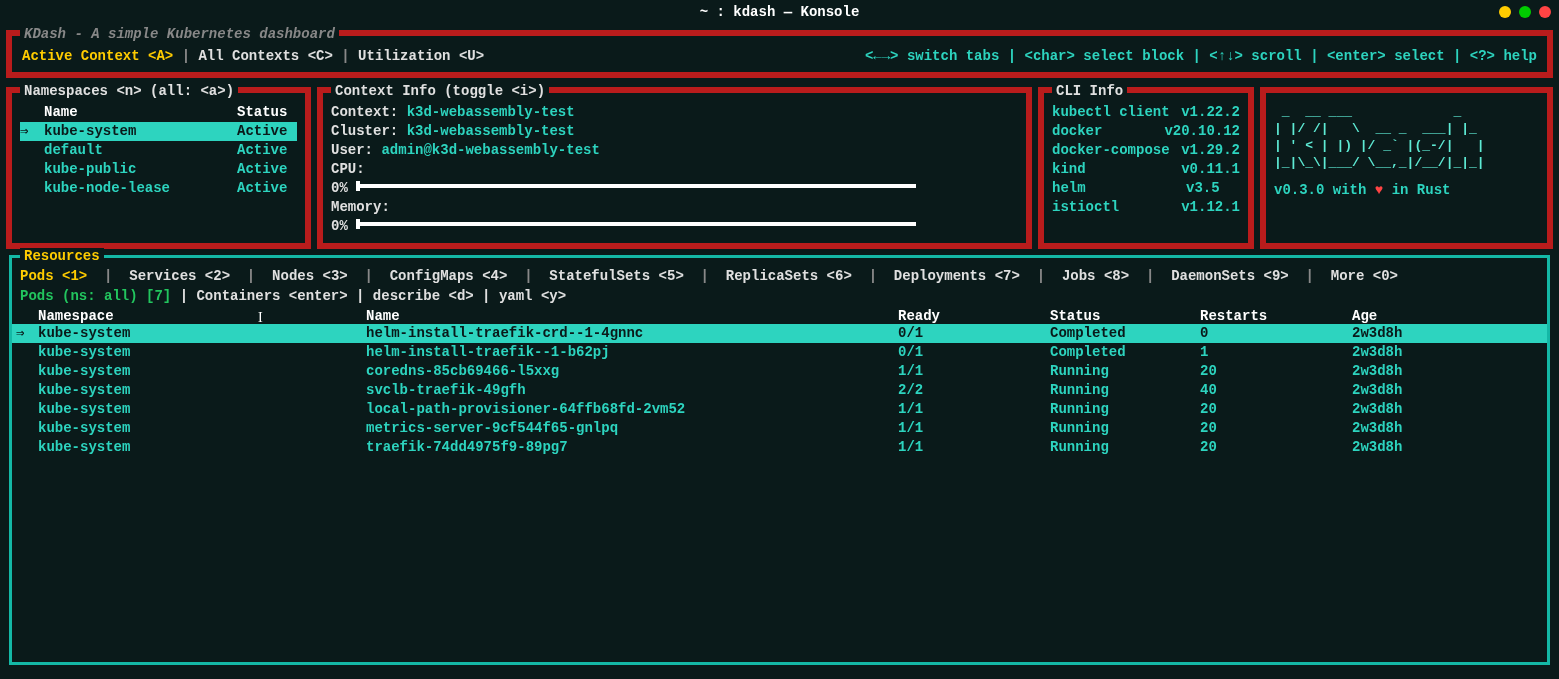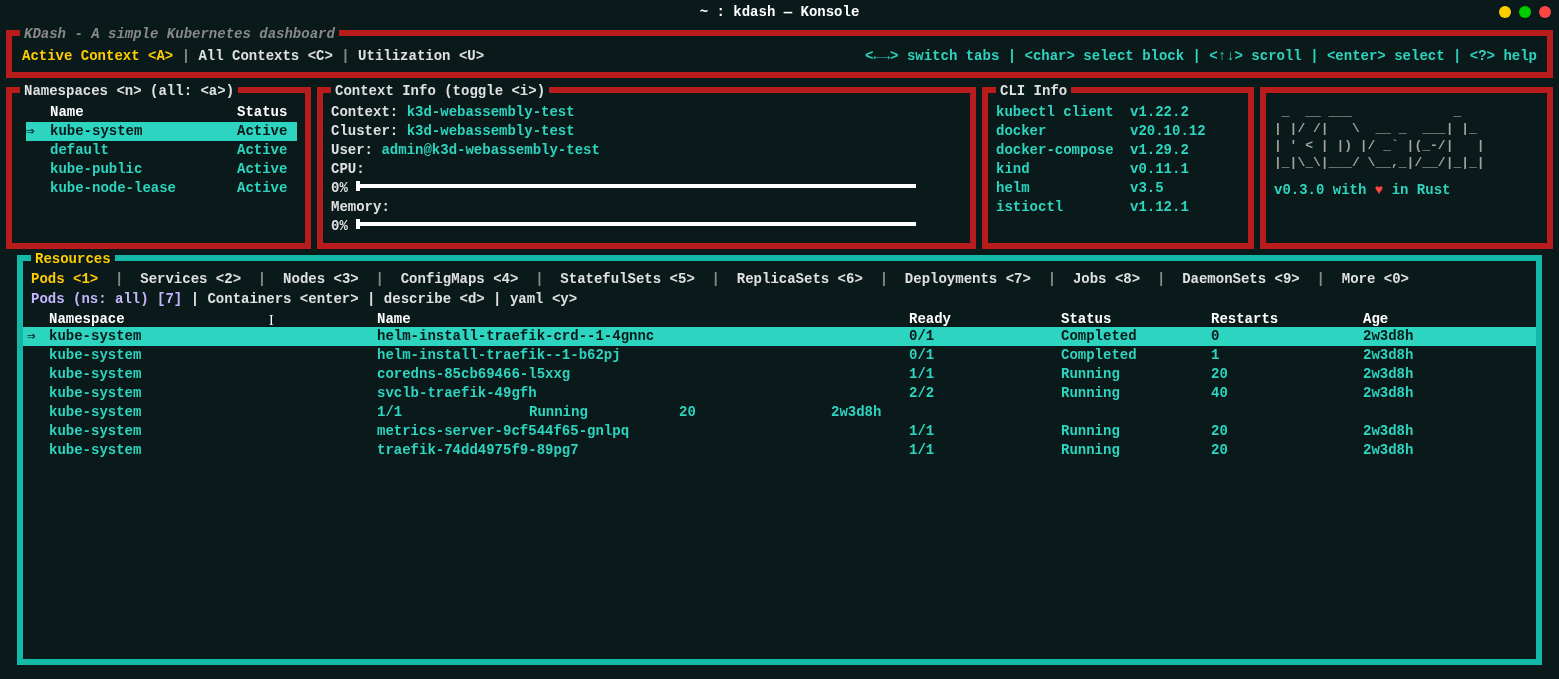--- a/index.html
+++ b/index.html
@@ -61,23 +61,23 @@
     justify-content: space-between;
     align-items: center;
     padding: 8px 10px 4px 10px;
     height: 48px;
     margin: 6px;
   }
   .tab-item { display: inline; white-space: pre; }
   .sep { color: #888; }
 
   .mid-row { display: flex; height: 168px; padding: 0 3px; }
-  .ns-box { width: 305px; padding-left: 6px; }
+  .ns-box { width: 305px; }
   .ctx-box { flex: 1; }
-  .cli-box { width: 272px; }
+  .cli-box { width: 216px; }
   .logo-box { width: 293px; }
   .box-body { padding: 10px 8px 4px 8px; line-height: 19px; }
 
   .ns-header { display: flex; color: #fff; }
   .ns-row { display: flex; }
   .ns-arrow { width: 20px; text-align: left; }
   .ns-name { flex: 1; padding-left: 4px; }
   .ns-status { width: 60px; text-align: left; }
   .ns-selected { background: #2dd4bf; color: #0a1a1a; }
 
@@ -95,27 +95,27 @@
     position: absolute;
     left: 0; top: -3px;
     width: 4px; height: 10px;
     background: #fff;
   }
 
   .cli-row { display: flex; }
   .cli-name { width: 134px; color: #2dd4bf; }
   .cli-ver  { color: #2dd4bf; }
 
-  .ascii { white-space: pre; color: #a3a3a3; line-height: 17px; font-size: 13px; }
-
-  .res-box { margin: 3px 17px; border: 6px solid #14b8a6; height: 410px; position: relative; font-family: Liberation Mono, monospace; }
+  .ascii { white-space: pre; color: #5eead4; line-height: 17px; font-size: 13px; }
+
+  .res-box { margin: 3px 9px; border: 3px solid #14b8a6; height: 410px; position: relative; font-family: Liberation Mono, monospace; }
   .res-box .box-title { color: #ffcc00; }
   .res-tabs { padding: 10px 8px 0 8px; white-space: pre; }
   .pods-sub { padding: 4px 8px; }
-  .pods-count { color: #c4b5fd; }
+  .pods-count { color: #22c55e; }
 
   .table-body { padding: 0 0 0 0; }
   .thead { display: flex; color: #fff; padding: 0 0 0 26px; }
   .trow  { display: flex; color: #2dd4bf; padding: 0 0 0 26px; position: relative; line-height: 19px; }
   .trow.selected { background: #2dd4bf; color: #0a1a1a; }
   .trow .arrow { position: absolute; left: 4px; }
   .c-ns   { width: 328px; }
   .c-name { width: 532px; }
   .c-ready{ width: 152px; }
   .c-stat { width: 150px; }
@@ -283,20 +283,21 @@
         <div class="trow">
           <span class="c-ns">kube-system</span>
           <span class="c-name">svclb-traefik-49gfh</span>
           <span class="c-ready">2/2</span>
           <span class="c-stat">Running</span>
           <span class="c-rest">40</span>
           <span class="c-age">2w3d8h</span>
         </div>
         <div class="trow">
           <span class="c-ns">kube-system</span>
+          <span class="c-name">local-path-provisioner-64ffb68fd-2vm52</span>
           <span class="c-ready">1/1</span>
           <span class="c-stat">Running</span>
           <span class="c-rest">20</span>
           <span class="c-age">2w3d8h</span>
         </div>
         <div class="trow">
           <span class="c-ns">kube-system</span>
           <span class="c-name">metrics-server-9cf544f65-gnlpq</span>
           <span class="c-ready">1/1</span>
           <span class="c-stat">Running</span>

